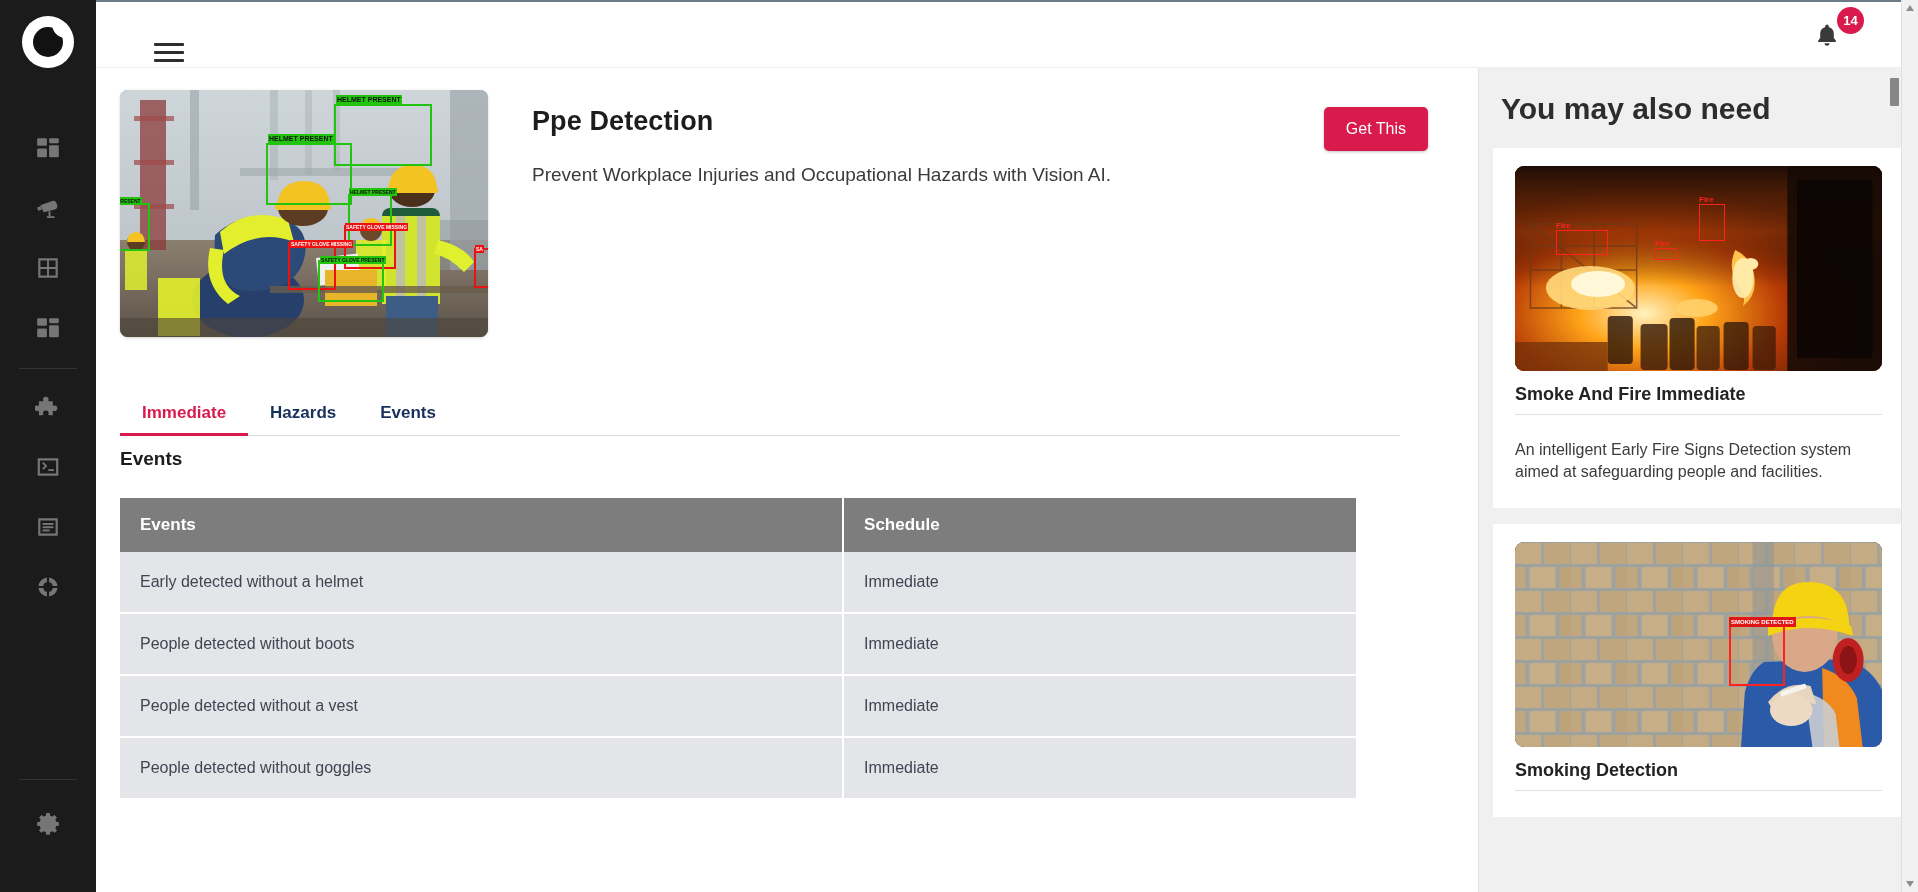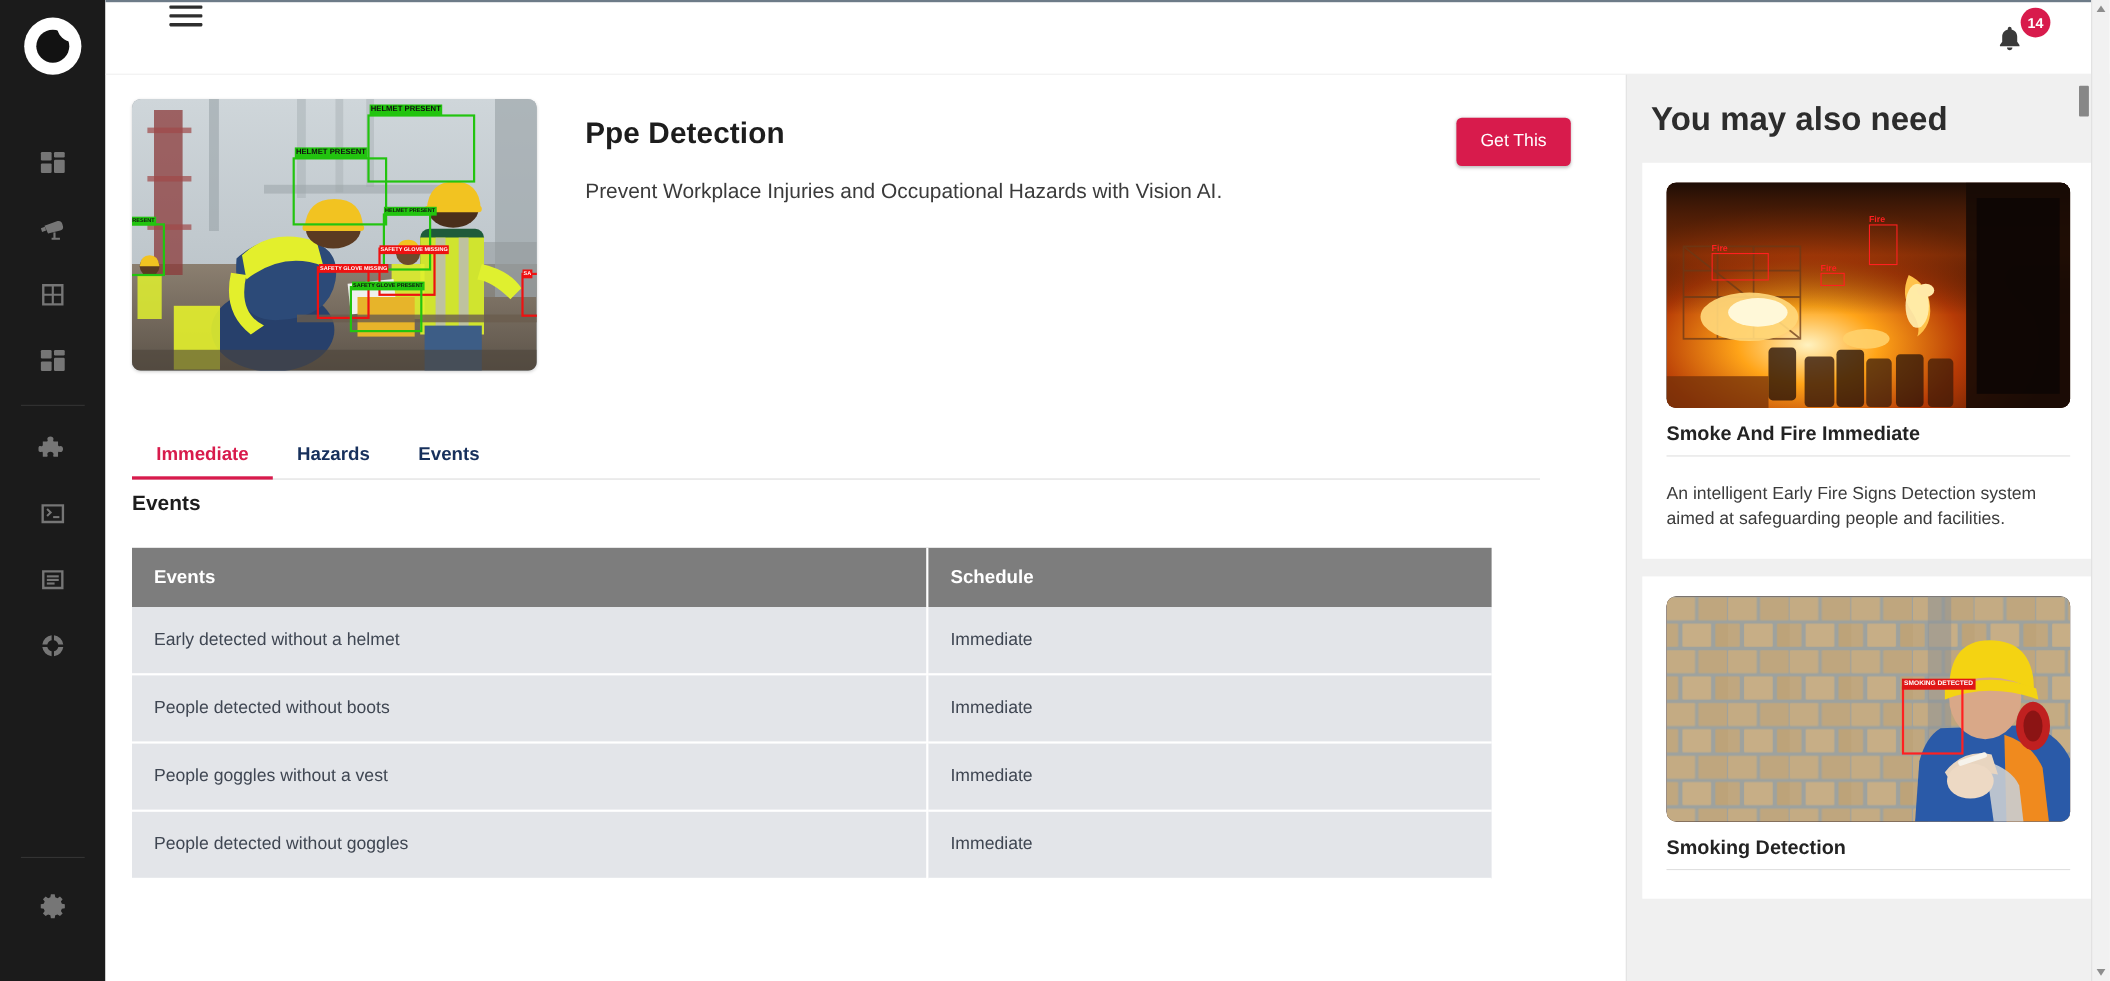--- a/index.html
+++ b/index.html
@@ -48,21 +48,21 @@
   .rail-bottom .rail-sep { margin: 0 auto 14px auto; }
   .rail-gear { margin-bottom: 38px; }
 
   
   .stage { flex: 1; height: 892px; position: relative; background: #ffffff; }
 
   .topbar {
     height: 68px; width: 100%;
     background: #ffffff;
     border-bottom: 1px solid #eeeeee;
-    display: flex; align-items: flex-start;
+    display: flex; align-items: flex-end;
     position: relative;
   }
   .hamburger { margin-left: 58px; width: 30px; cursor: pointer; }
   .hamburger span {
     display: block; height: 3px; background: #2e2e2e;
     border-radius: 1px; margin: 5px 0;
     box-shadow: 0 1px 0 #ffffff;
   }
   .bell-wrap {
     position: absolute; right: 64px; top: 50%; transform: translateY(-50%);
@@ -452,21 +452,21 @@
             <tbody>
               <tr>
                 <td>Early detected without a helmet</td>
                 <td>Immediate</td>
               </tr>
               <tr>
                 <td>People detected without boots</td>
                 <td>Immediate</td>
               </tr>
               <tr>
-                <td>People goggles without a vest</td>
+                <td>People detected without a vest</td>
                 <td>Immediate</td>
               </tr>
               <tr>
                 <td>People detected without goggles</td>
                 <td>Immediate</td>
               </tr>
             </tbody>
           </table>
         </div>
       </div>

